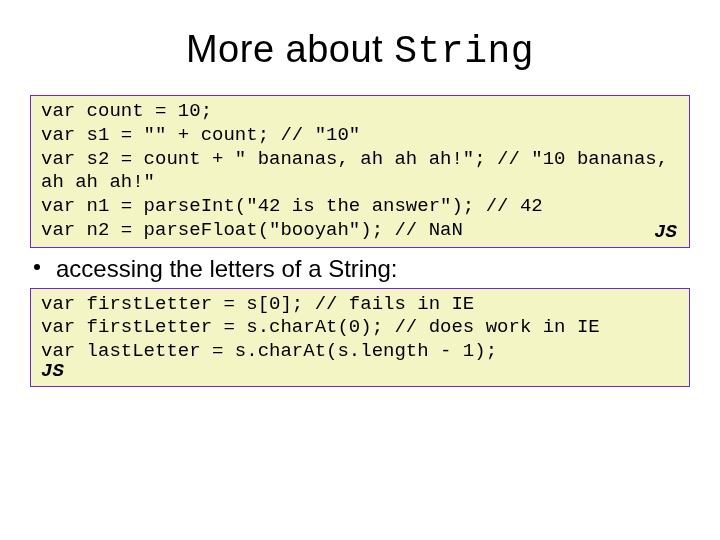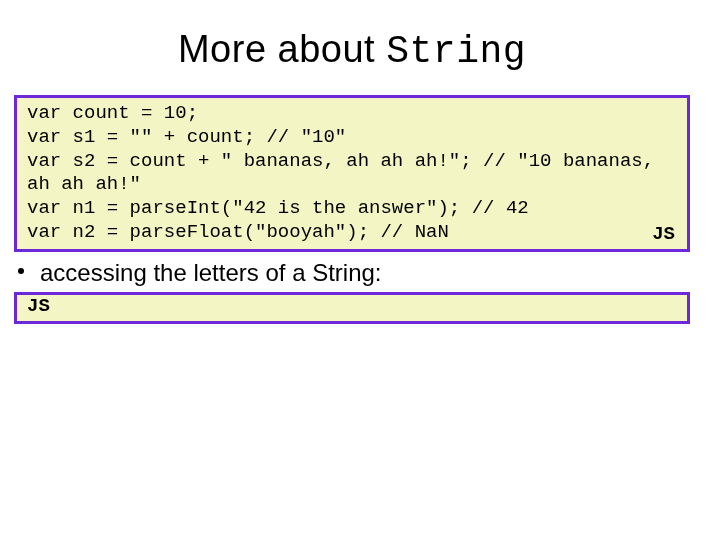--- a/index.html
+++ b/index.html
@@ -10,21 +10,21 @@
     background: #ffffff;
     font-family: Arial, Helvetica, sans-serif;
     color: #000;
     position: relative;
     overflow: hidden;
   }
   .slide {
     width: 720px;
     height: 540px;
     box-sizing: border-box;
-    padding: 18px 30px 20px 14px;
+    padding: 18px 30px 20px 30px;
   }
   .title {
     text-align: center;
     font-size: 38px;
     font-weight: 400;
     margin: 10px 0 22px 0;
     letter-spacing: 0.5px;
   }
   .title .mono {
     font-family: "Courier New", Courier, monospace;
@@ -68,33 +68,34 @@
     position: absolute;
     left: -18px;
     top: 10px;
     width: 6px;
     height: 6px;
     background: #000;
     border-radius: 50%;
   }
   .codebox {
     margin: 4px 0 6px 0;
-    border: 3px solid #6d28d9;
+    border: 1px solid #6d28d9;
     background: #f3f5c5;
     padding: 4px 10px 4px 10px;
     font-family: "Courier New", Courier, monospace;
     font-size: 19px;
     line-height: 1.25;
     white-space: pre-wrap;
     word-wrap: break-word;
     position: relative;
   }
   .codebox .lang {
     position: absolute;
     font-family: "Courier New", Courier, monospace;
+    font-style: italic;
     font-weight: bold;
   }
   .codebox .lang-right {
     right: 12px;
     bottom: 2px;
   }
   .codebox .lang-left {
     left: 10px;
     bottom: 2px;
   }
@@ -115,15 +116,17 @@
   <div class="codebox"><span>var count = 10;
 var s1 = "" + count; // "10"
 var s2 = count + " bananas, ah ah ah!"; // "10 bananas, ah ah ah!"
 var n1 = parseInt("42 is the answer"); // 42
 var n2 = parseFloat("booyah"); // NaN</span><span class="lang lang-right">JS</span></div>
 
   <ul class="discbullets">
     <li>accessing the letters of a String:</li>
   </ul>
 
-  <div class="codebox extra-pad-bottom"><span class="lang lang-left">JS</span></div>
+  <div class="codebox extra-pad-bottom"><span>var firstLetter = s[0]; // fails in IE
+var firstLetter = s.charAt(0); // does work in IE
+var lastLetter = s.charAt(s.length - 1);</span><span class="lang lang-left">JS</span></div>
 
 </div>
 
 </body></html>

